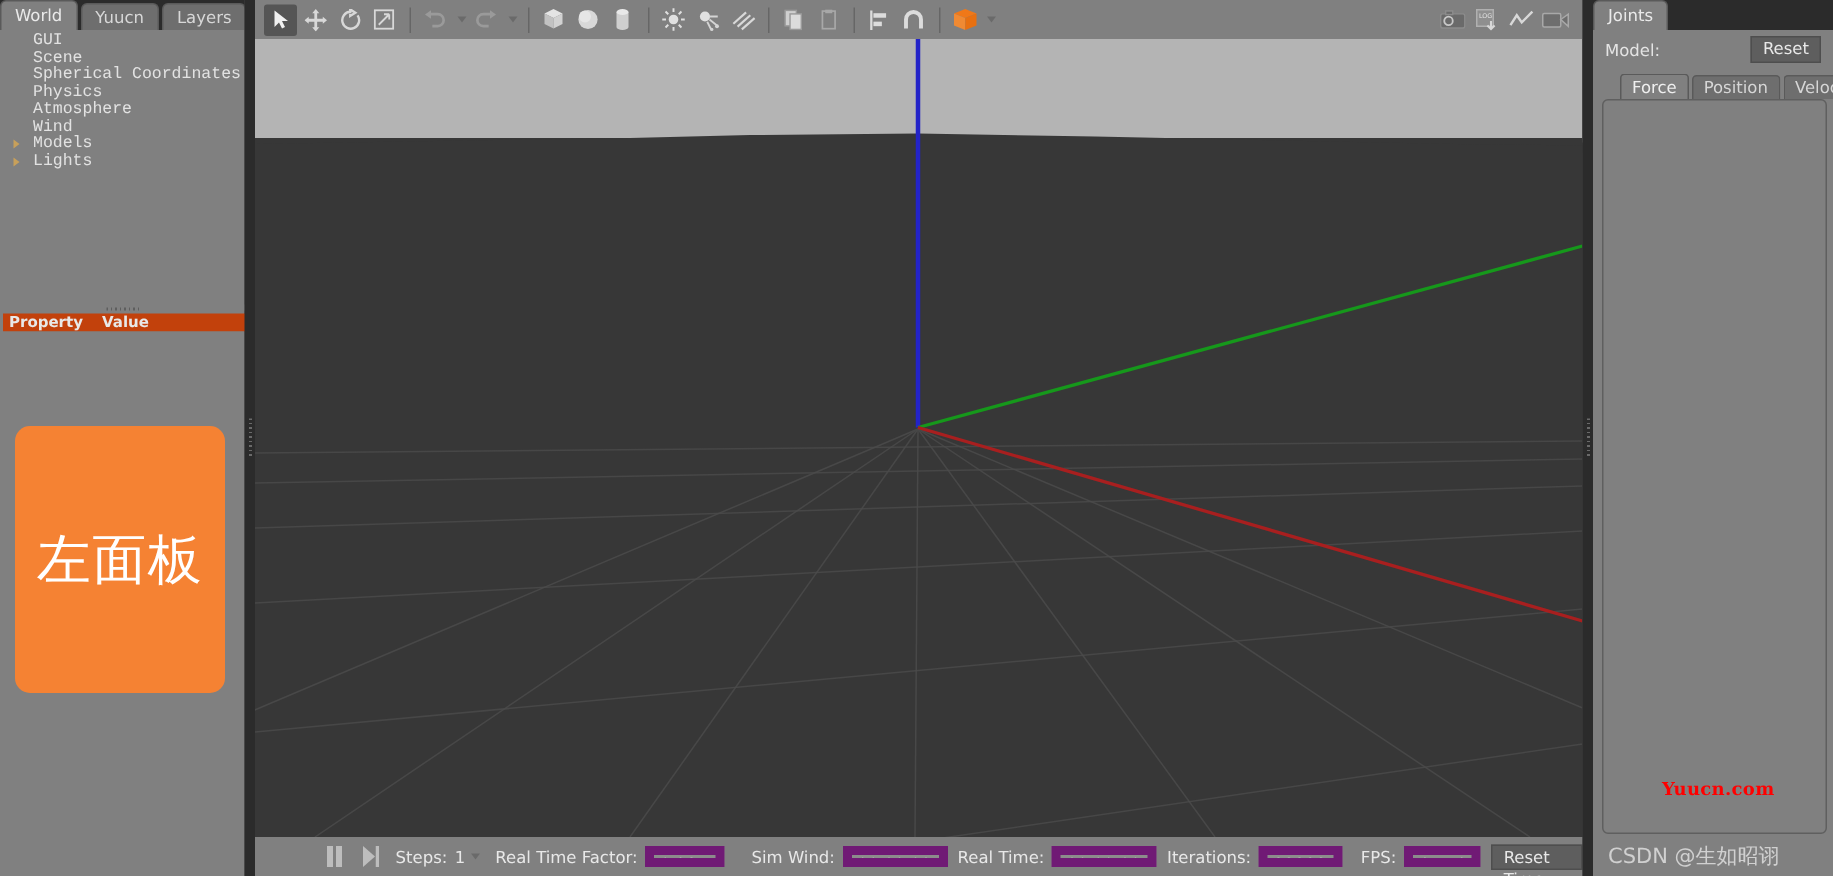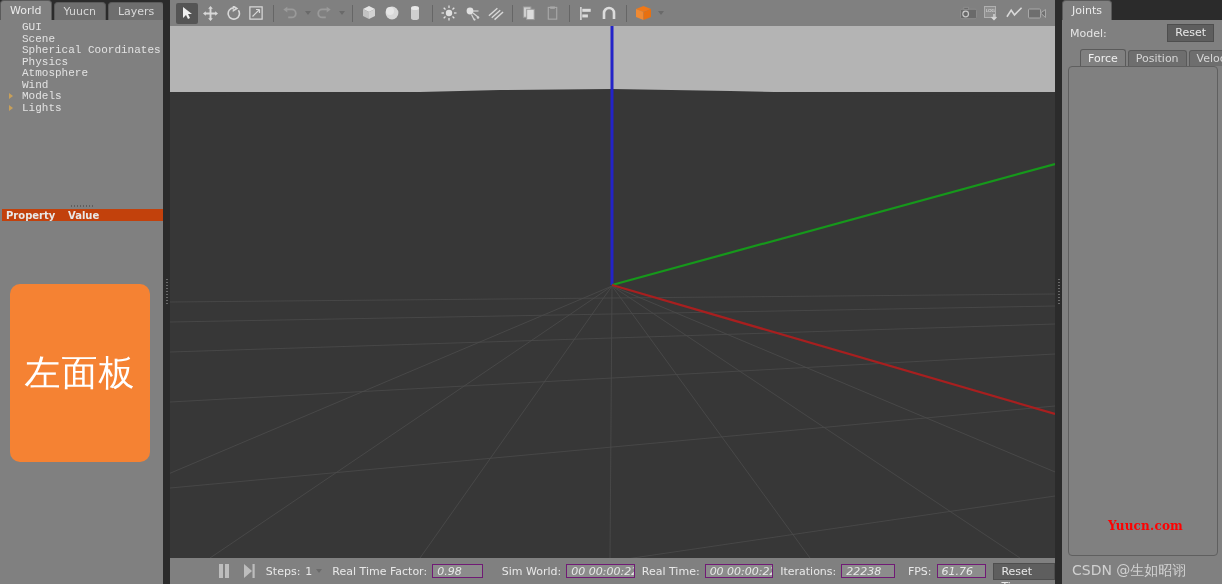--- a/index.html
+++ b/index.html
@@ -262,30 +262,29 @@
     height: 26px;
     background: #808080;
     display: flex;
     align-items: center;
     font-size: 11px;
     color: #e6e6e6;
   }
   .sb-label { color: #e8e8e8; margin-right: 5px; white-space: nowrap; }
   .sb-field {
     background: #8c8c8c;
-    border: 1px solid #701a75;
+    border: 6px solid #701a75;
     color: #e8e8e8;
     height: 14px;
     line-height: 13px;
     padding: 0 4px;
     box-sizing: border-box;
     font-size: 11px;
     white-space: nowrap;
     overflow: hidden;
-    font-style: italic;
   }
   .sb-btn {
     background: #5e5e5e;
     border: 1px solid #4e4e4e;
     color: #e8e8e8;
     height: 17px;
     line-height: 15px;
     padding: 0 7px;
     font-size: 11px;
     box-sizing: border-box;
@@ -682,21 +681,21 @@
       <div class="sb-steps">
         <span class="sb-label">Steps:</span>
         <span style="color:#e8e8e8;margin-right:4px;">1</span>
         <span class="caret-d"></span>
       </div>
 
       <span class="sb-label">Real Time Factor:</span>
       <div class="sb-field" style="width:65px;">0.98</div>
 
       <div style="width:25px;"></div>
-      <span class="sb-label">Sim World:</span>
+      <span class="sb-label">Sim Wind:</span>
       <div class="sb-field" style="width:89px;">00 00:00:22.238</div>
 
       <div style="width:9px;"></div>
       <span class="sb-label">Real Time:</span>
       <div class="sb-field" style="width:89px;">00 00:00:22.871</div>
 
       <div style="width:9px;"></div>
       <span class="sb-label">Iterations:</span>
       <div class="sb-field" style="width:69px;">22238</div>
 

